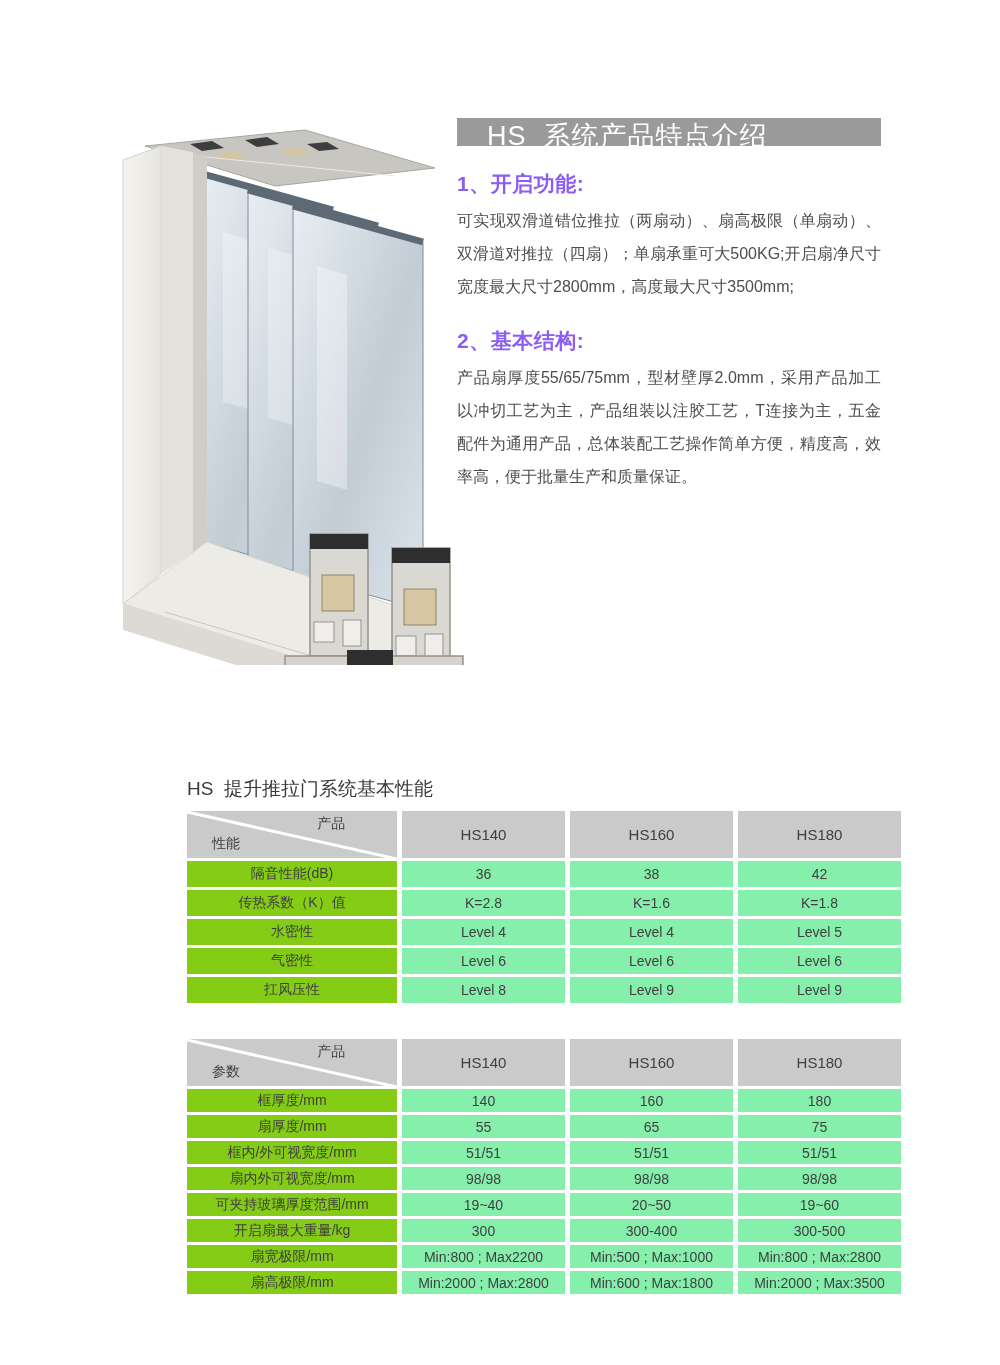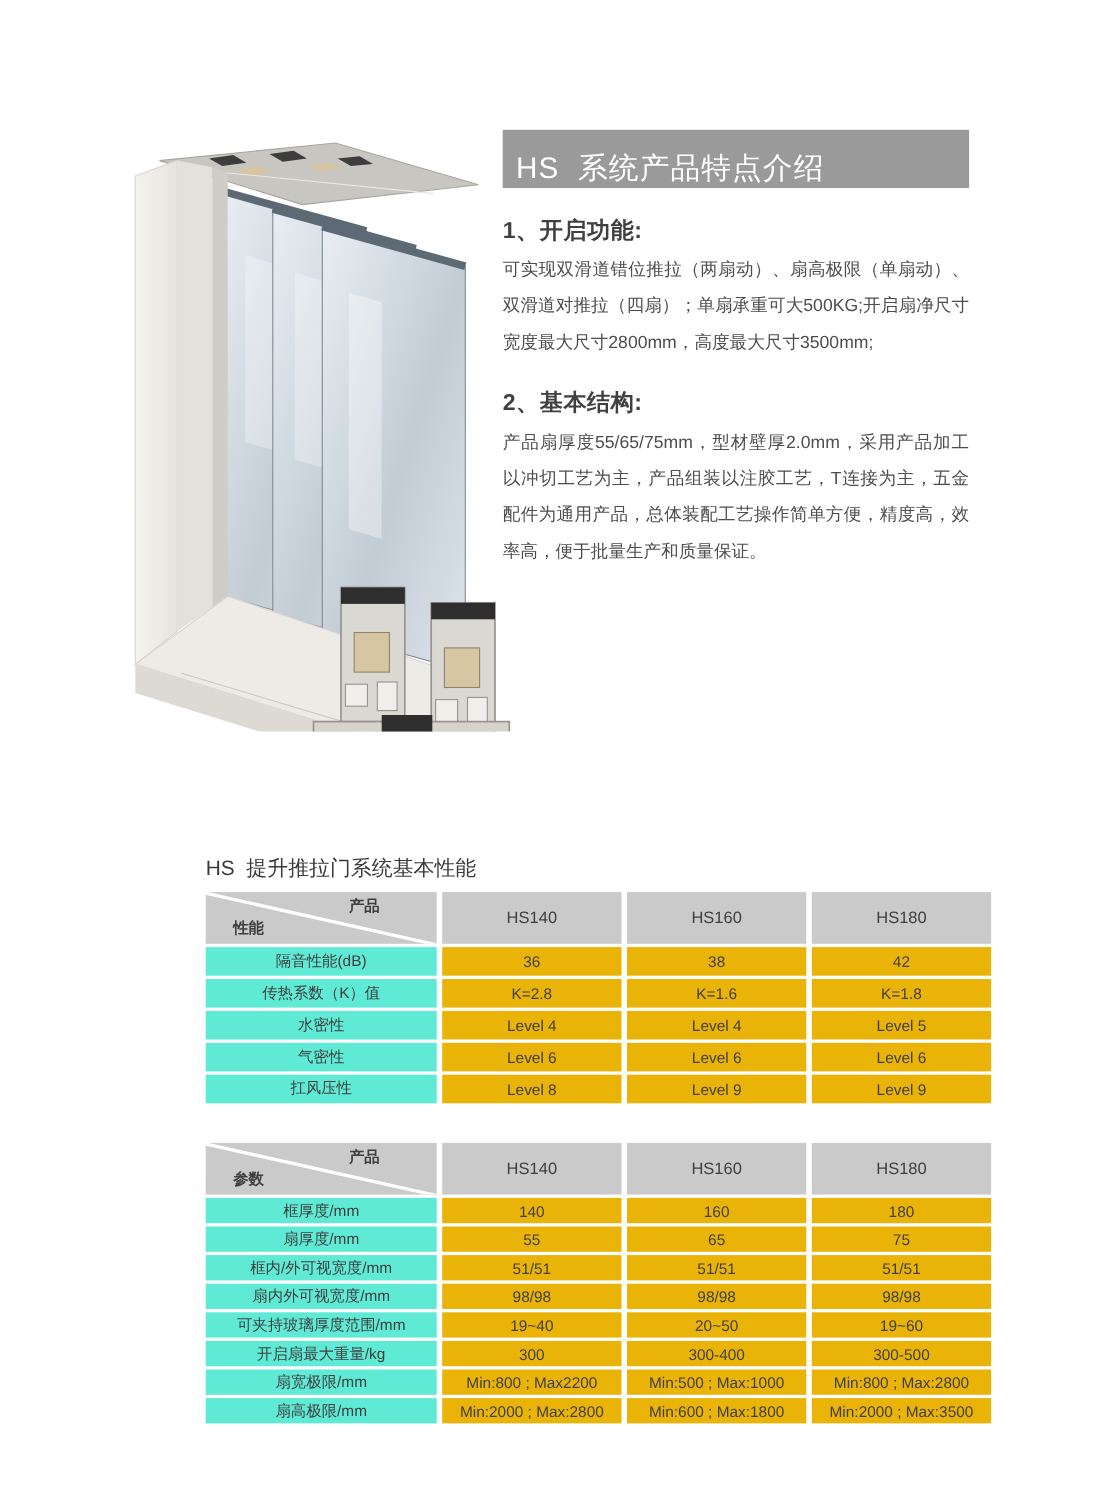--- a/index.html
+++ b/index.html
@@ -6,50 +6,50 @@
   .page{
     position:relative; width:1000px; height:1365px; background:#ffffff;
     font-family:"Liberation Sans","DejaVu Sans",sans-serif; overflow:hidden;
     color:#4d4d4d;
   }
   
   .figure{position:absolute; left:95px; top:110px; width:370px; height:555px;}
   
   .rightcol{position:absolute; left:457px; top:118px; width:424px;}
   .banner{
-    height:53px; background:#9a9a9a; color:#ffffff; display:flex; align-items:flex-end;
-    padding-left:12px; font-size:27px; letter-spacing:1px; white-space:pre;
+    height:28px; background:#9a9a9a; color:#ffffff; display:flex; align-items:flex-start;
+    padding-left:30px; font-size:27px; letter-spacing:1px; white-space:pre;
   }
   .sec-heading{
-    font-size:21px; font-weight:bold; color:#404040; margin:24px 0 6px 0; letter-spacing:0.5px;
+    font-size:21px; font-weight:bold; color:#8b5cf6; margin:24px 0 6px 0; letter-spacing:0.5px;
   }
   .sec-body{
     font-size:16px; line-height:33px; color:#4d4d4d; text-align:justify; margin:0;
   }
   
   .tables{position:absolute; left:143px; top:776px; width:714px;margin-left:44px;}
   .tbl-title{font-size:19px; color:#3a3a3a; margin:0 0 9px 0; white-space:pre; font-weight:normal;}
   .tbl2{margin-top:36px;}
   .grid{
     display:grid; grid-template-columns:210px 163px 163px 163px; gap:3px 5px;
   }
   .cell{
     display:flex; align-items:center; justify-content:center;
     font-size:14px; color:#3f3f3f;
   }
   .colhead{background:#cacaca; height:47px; font-size:15px;}
-  .corner{background:#cacaca; height:47px; position:relative; overflow:hidden;font-weight:bold;}
+  .corner{background:#cacaca; height:47px; position:relative; overflow:hidden;}
   .diag{
     position:absolute; left:-2px; top:-1px; width:218px; height:3px; background:#ffffff;
     transform-origin:0 0; transform:rotate(12.6deg);
   }
   .corner-top{position:absolute; top:4px; left:62%; font-size:14px; color:#3f3f3f;}
   .corner-bottom{position:absolute; bottom:5px; left:25px; font-size:14px; color:#3f3f3f;}
-  .rowlabel{background:#5eead4;}
-  .value{background:#eab308;}
+  .rowlabel{background:#84cc16;}
+  .value{background:#86efac;}
   .t1 .rowlabel,.t1 .value{height:26px;}
   .t2 .rowlabel,.t2 .value{height:23px;}
 </style>
 </head>
 <body>
 
 <div class="page">
 
   <div class="figure">
     <svg width="370" height="555" viewBox="0 0 370 555" xmlns="http://www.w3.org/2000/svg">

